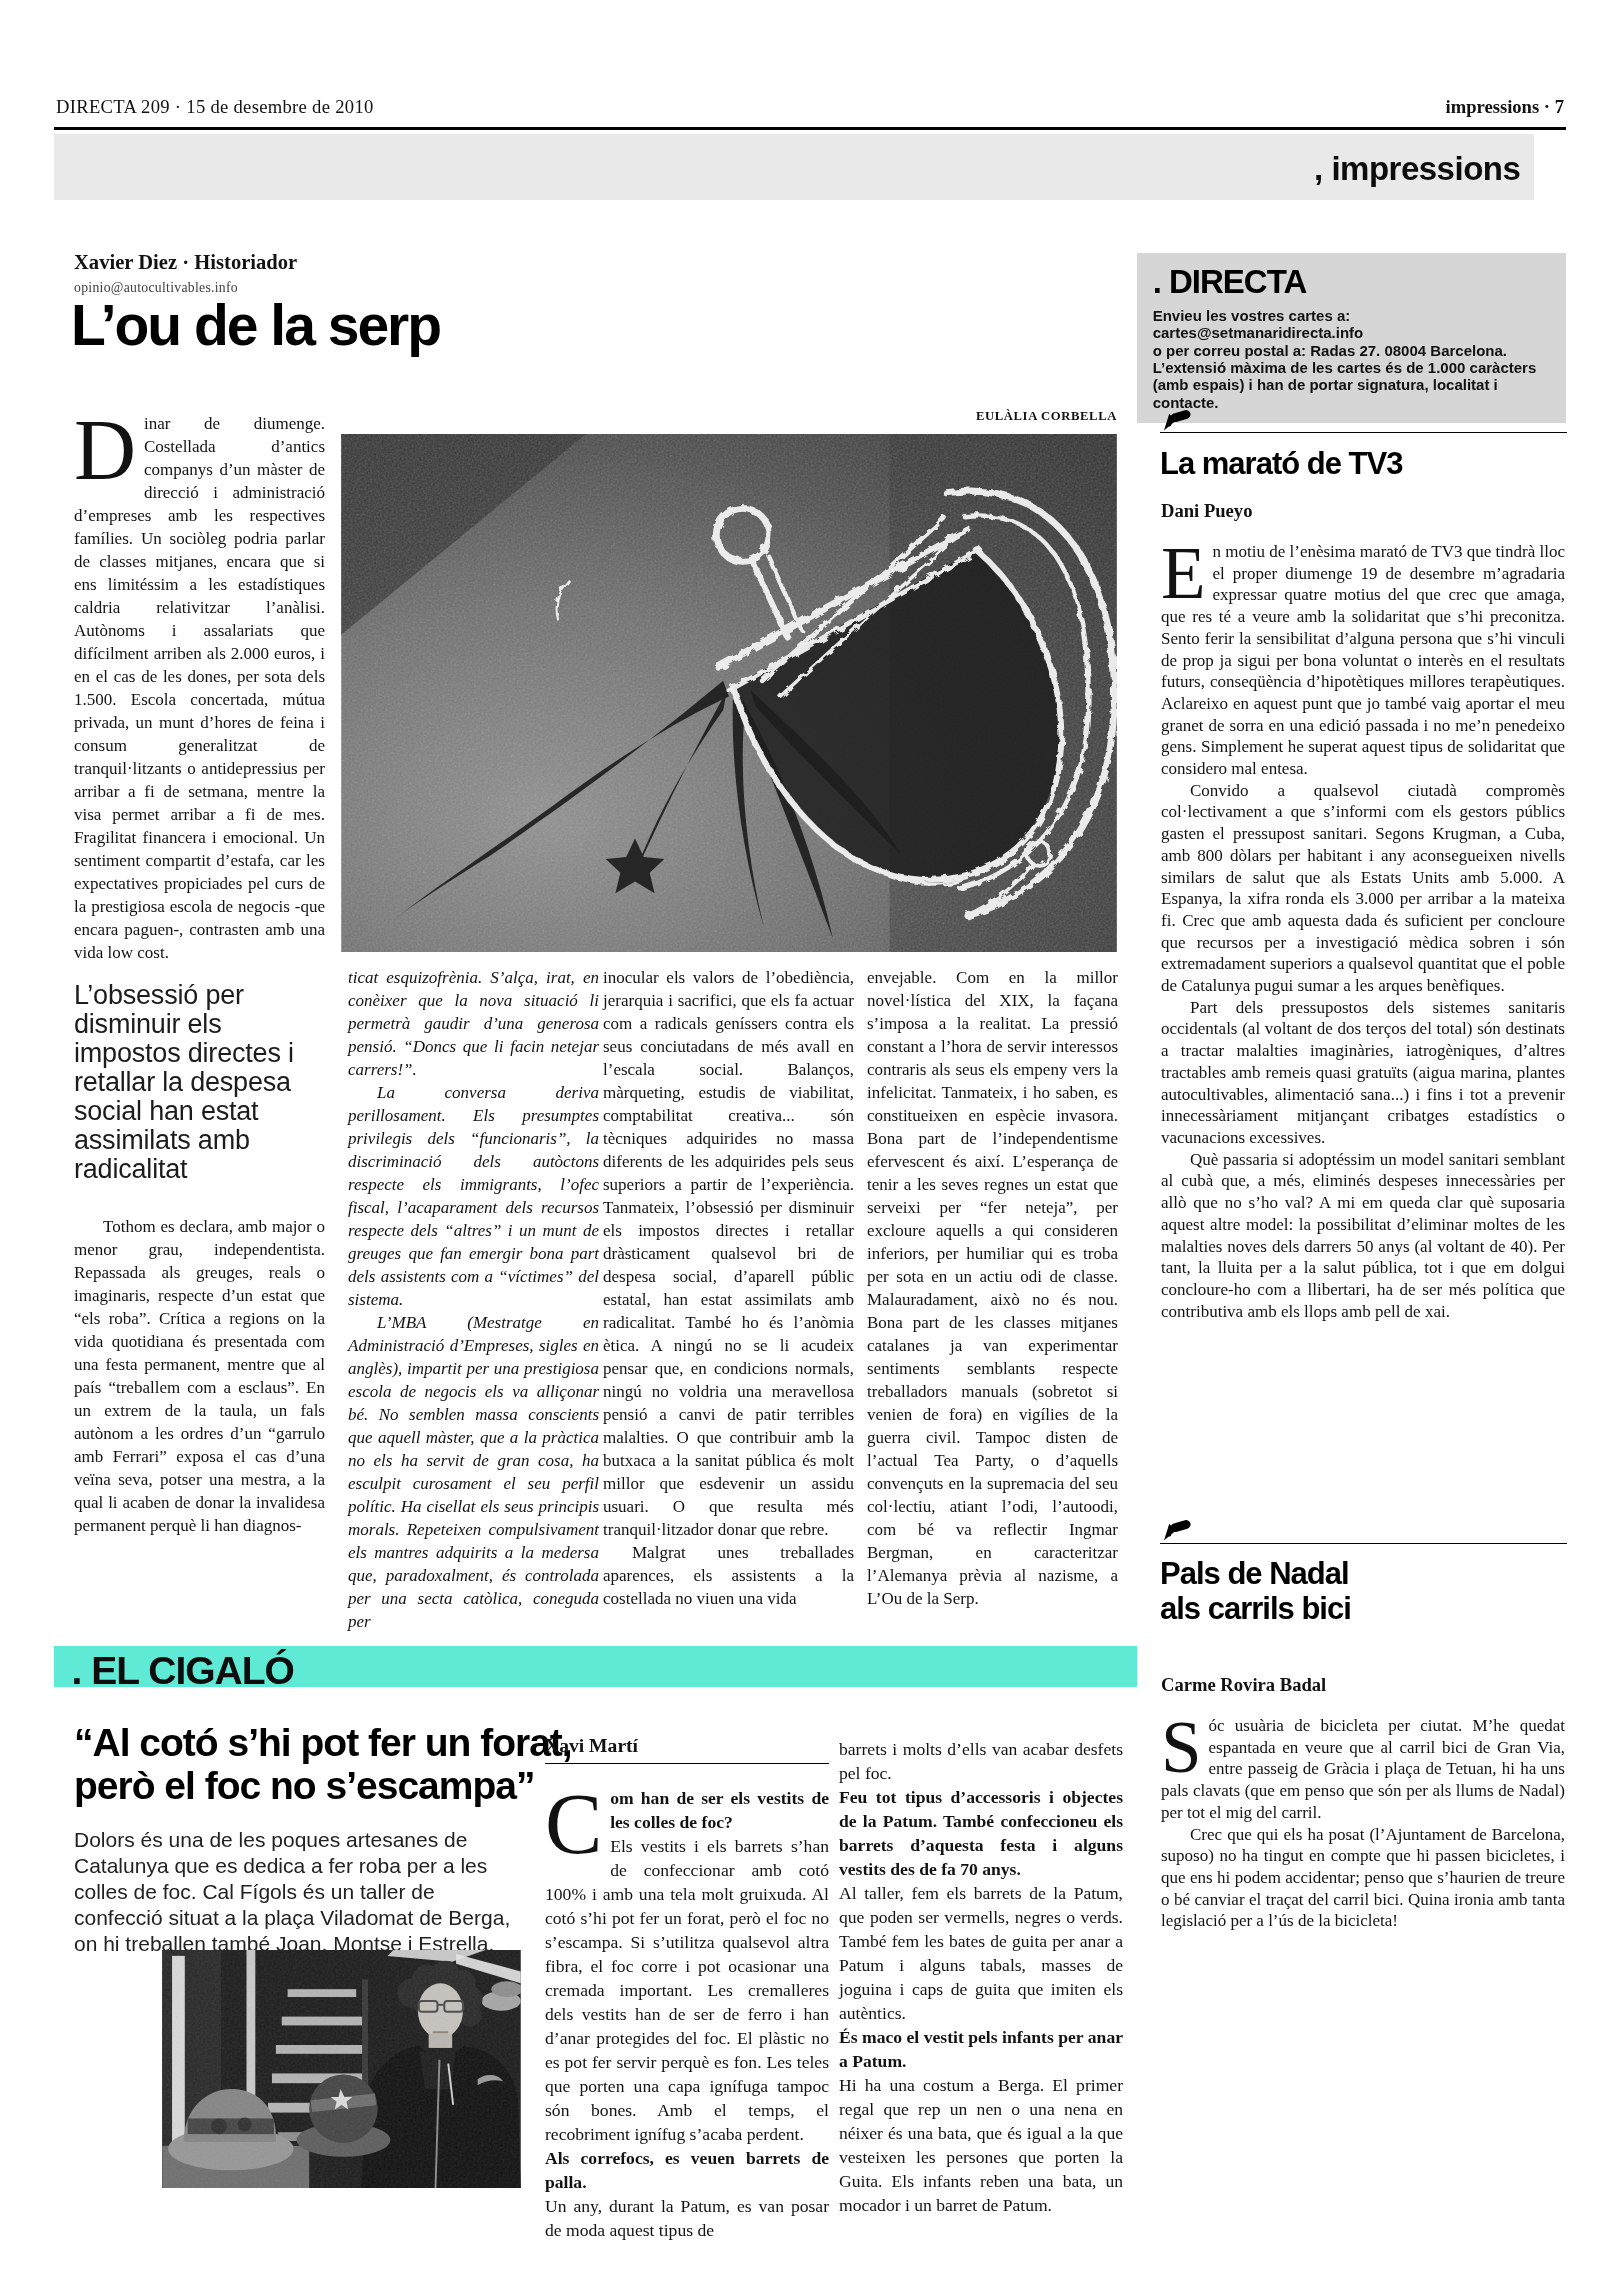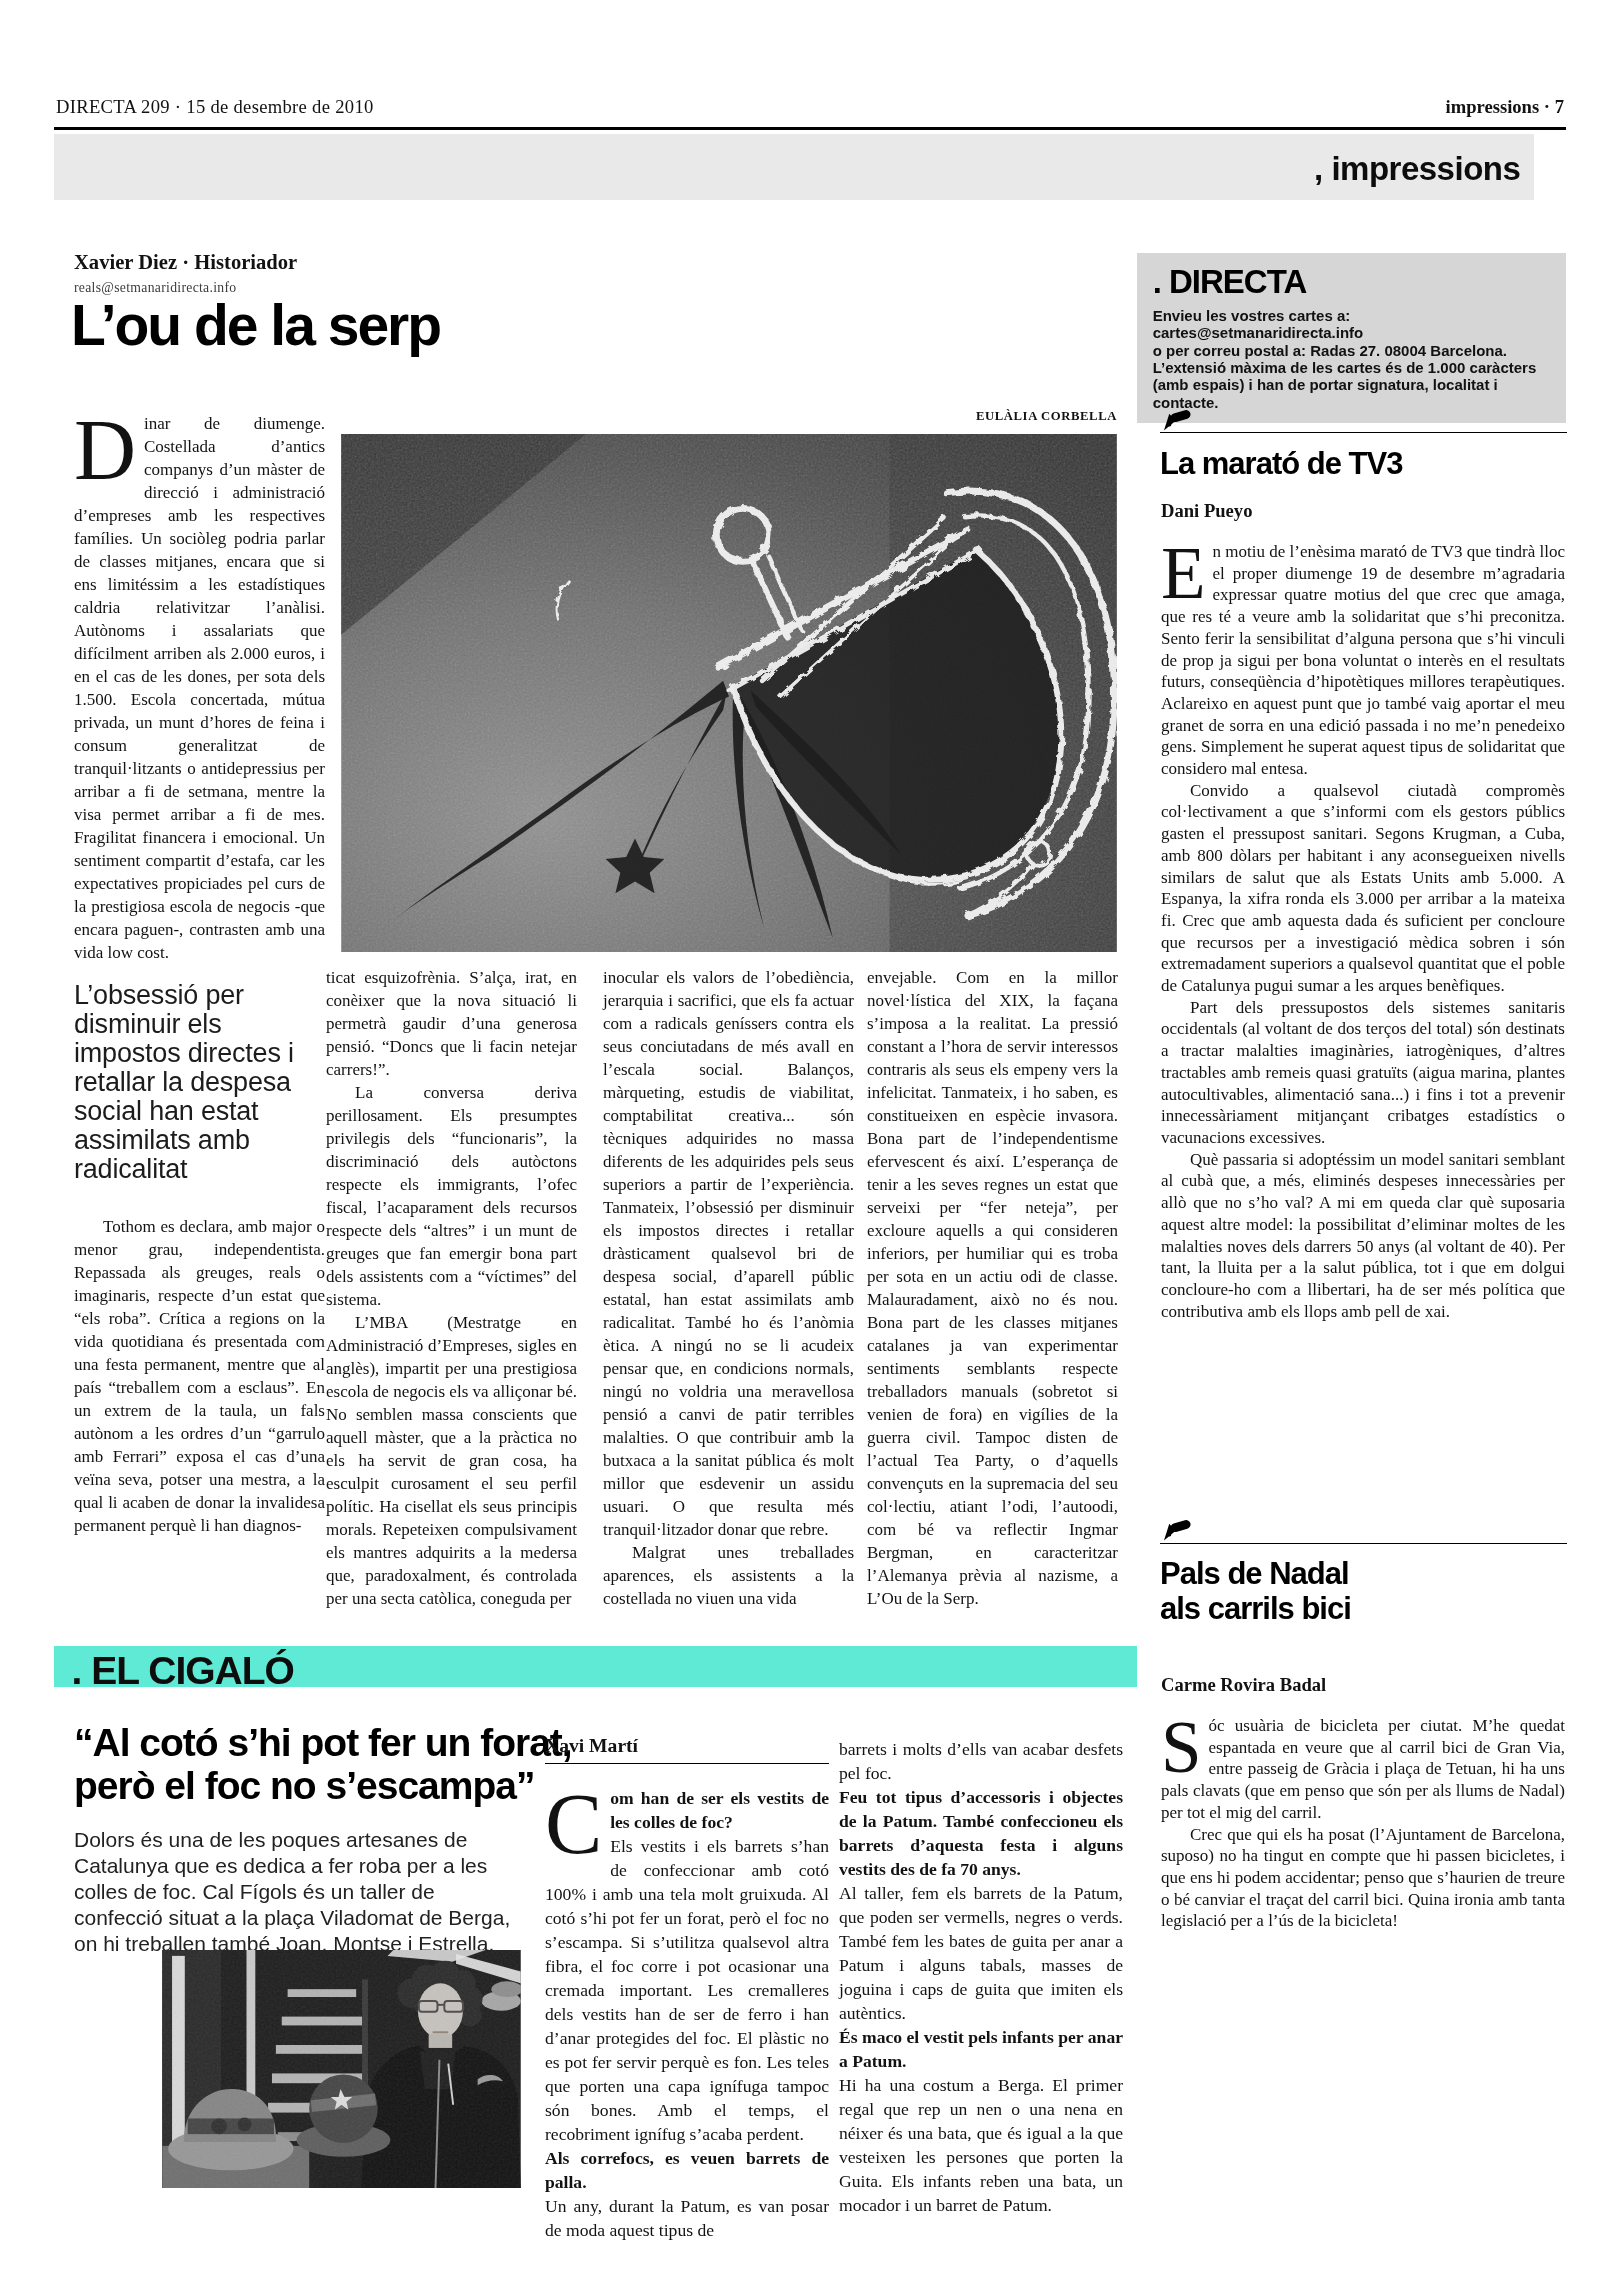--- a/index.html
+++ b/index.html
@@ -59,21 +59,21 @@
 <body>
 
 <div id="page">
 
   <div class="abs masthead-left">DIRECTA 209  ·  15 de desembre de 2010</div>
   <div class="abs masthead-right">impressions · 7</div>
   <div class="abs head-rule"></div>
   <div class="abs section-banner sans">, impressions</div>
 
   <div class="abs byline">Xavier Diez · Historiador</div>
-  <div class="abs email">reals@setmanaridirecta.info</div>
+  <div class="abs email">opinio@autocultivables.info</div>
   <div class="abs art-title sans">L’ou de la serp</div>
   <div class="abs credit">EULÀLIA CORBELLA</div>
 
   <svg class="abs" style="left:341px;top:434px;" width="776" height="518" viewBox="0 0 792 529" aria-hidden="true">
     <defs>
       <radialGradient id="bgg" cx="26%" cy="74%" r="100%">
         <stop offset="0%" stop-color="#909090"></stop>
         <stop offset="40%" stop-color="#707070"></stop>
         <stop offset="72%" stop-color="#4d4d4d"></stop>
         <stop offset="100%" stop-color="#343434"></stop>
@@ -129,21 +129,21 @@
       <span class="dropcap">D</span><span>inar de diumenge. Costellada d’antics companys d’un màster de direcció i administració d’empreses amb les respectives famílies. Un sociòleg podria parlar de classes mitjanes, encara que si ens limitéssim a les estadístiques caldria relativitzar l’anàlisi. Autònoms i assalariats que difícilment arriben als 2.000 euros, i en el cas de les dones, per sota dels 1.500. Escola concertada, mútua privada, un munt d’hores de feina i consum generalitzat de tranquil·litzants o antidepressius per arribar a fi de setmana, mentre la visa permet arribar a fi de mes. Fragilitat financera i emocional. Un sentiment compartit d’estafa, car les expectatives propiciades pel curs de la prestigiosa escola de negocis -que encara paguen-, contrasten amb una vida low cost.</span>
     </p>
   </div>
 
   <div class="abs pullquote sans">L’obsessió per disminuir els impostos directes i retallar la despesa social han estat assimilats amb radicalitat</div>
 
   <div class="abs bodytext col" style="left:74px;top:1215px;">
     <p class="ind">Tothom es declara, amb major o menor grau, independentista. Repassada als greuges, reals o imaginaris, respecte d’un estat que “els roba”. Crítica a regions on la vida quotidiana és presentada com una festa permanent, mentre que al país “treballem com a esclaus”. En un extrem de la taula, un fals autònom a les ordres d’un “garrulo amb Ferrari” exposa el cas d’una veïna seva, potser una mestra, a la qual li acaben de donar la invalidesa permanent perquè li han diagnos-</p>
   </div>
 
-  <div class="abs bodytext col" style="left:326px;top:966px;">
+  <div class="abs bodytext col" style="left:348px;top:966px;font-style:italic;">
     <p>ticat esquizofrènia. S’alça, irat, en conèixer que la nova situació li permetrà gaudir d’una generosa pensió. “Doncs que li facin netejar carrers!”.</p>
     <p class="ind">La conversa deriva perillosament. Els presumptes privilegis dels “funcionaris”, la discriminació dels autòctons respecte els immigrants, l’ofec fiscal, l’acaparament dels recursos respecte dels “altres” i un munt de greuges que fan emergir bona part dels assistents com a “víctimes” del sistema.</p>
     <p class="ind">L’MBA (Mestratge en Administració d’Empreses, sigles en anglès), impartit per una prestigiosa escola de negocis els va alliçonar bé. No semblen massa conscients que aquell màster, que a la pràctica no els ha servit de gran cosa, ha esculpit curosament el seu perfil polític. Ha cisellat els seus principis morals. Repeteixen compulsivament els mantres adquirits a la medersa que, paradoxalment, és controlada per una secta catòlica, coneguda per</p>
   </div>
 
   <div class="abs bodytext col" style="left:603px;top:966px;">
     <p>inocular els valors de l’obediència, jerarquia i sacrifici, que els fa actuar com a radicals geníssers contra els seus conciutadans de més avall en l’escala social. Balanços, màrqueting, estudis de viabilitat, comptabilitat creativa... són tècniques adquirides no massa diferents de les adquirides pels seus superiors a partir de l’experiència. Tanmateix, l’obsessió per disminuir els impostos directes i retallar dràsticament qualsevol bri de despesa social, d’aparell públic estatal, han estat assimilats amb radicalitat. També ho és l’anòmia ètica. A ningú no se li acudeix pensar que, en condicions normals, ningú no voldria una meravellosa pensió a canvi de patir terribles malalties. O que contribuir amb la butxaca a la sanitat pública és molt millor que esdevenir un assidu usuari. O que resulta més tranquil·litzador donar que rebre.</p>
     <p class="ind">Malgrat unes treballades aparences, els assistents a la costellada no viuen una vida</p>
   </div>
 

